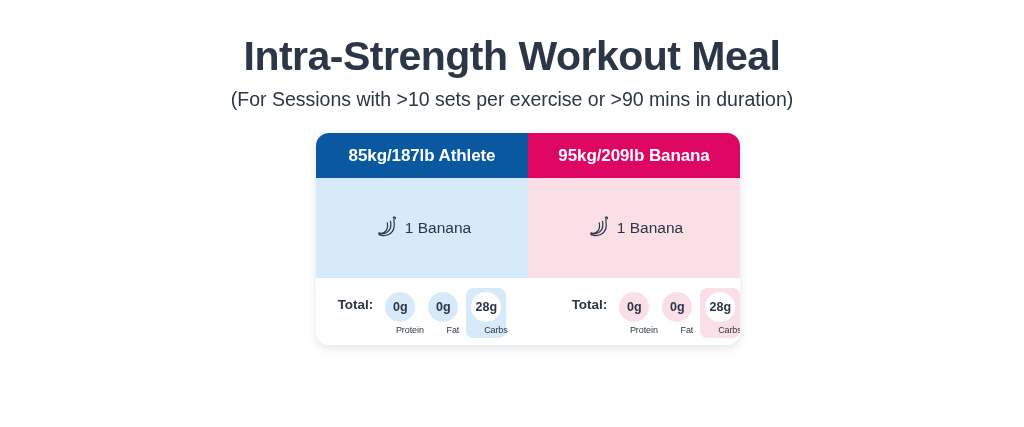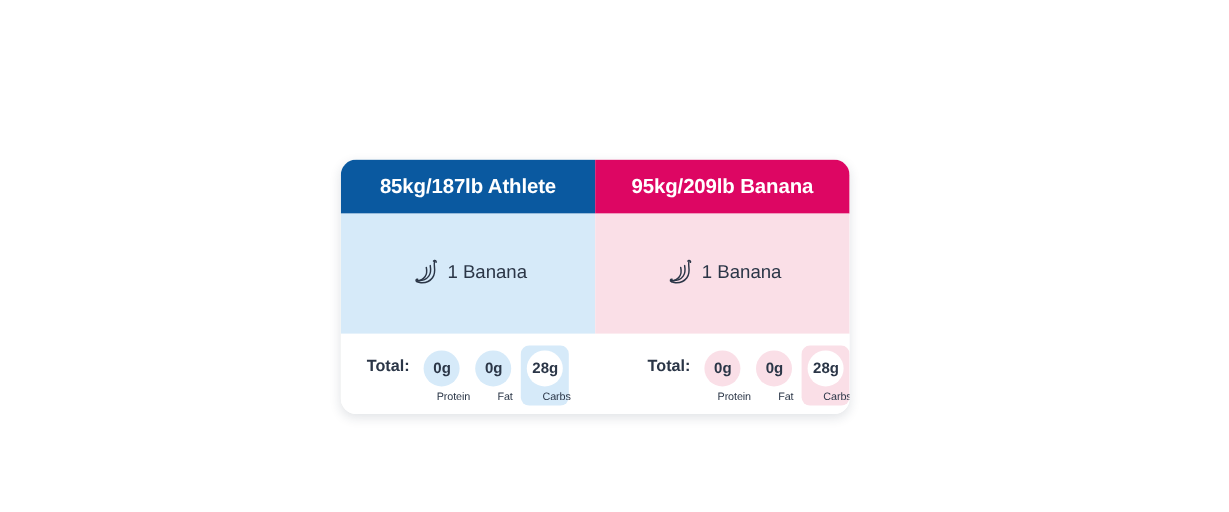--- a/index.html
+++ b/index.html
@@ -41,21 +41,21 @@
     font-size: 19.5px;
     font-weight: normal;
     color: #2b3647;
     margin: 8px 0 0 0;
     line-height: 1.2;
   }
 
   
   .card {
     position: absolute;
-    left: 284px;
+    left: 316px;
     top: 133px;
     width: 424px;
     border-radius: 13px;
     background: #ffffff;
     box-shadow: 0 3px 9px rgba(30, 45, 70, 0.13);
     overflow: hidden;
   }
 
   .card-header {
     display: flex;
@@ -173,20 +173,24 @@
     letter-spacing: -0.1px;
     white-space: nowrap;
     padding-left: 19px;
   }
 </style>
 </head>
 <body>
 
 <div class="page">
 
+  <div class="heading">
+    <h1 class="title">Intra-Strength Workout Meal</h1>
+    <p class="subtitle">(For Sessions with &gt;10 sets per exercise or &gt;90 mins in duration)</p>
+  </div>
 
   <div class="card">
 
     <div class="card-header">
       <div class="header-cell blue">
         <span>85kg/187lb Athlete</span>
       </div>
       <div class="header-cell pink">
         <span>95kg/209lb Banana</span>
       </div>

